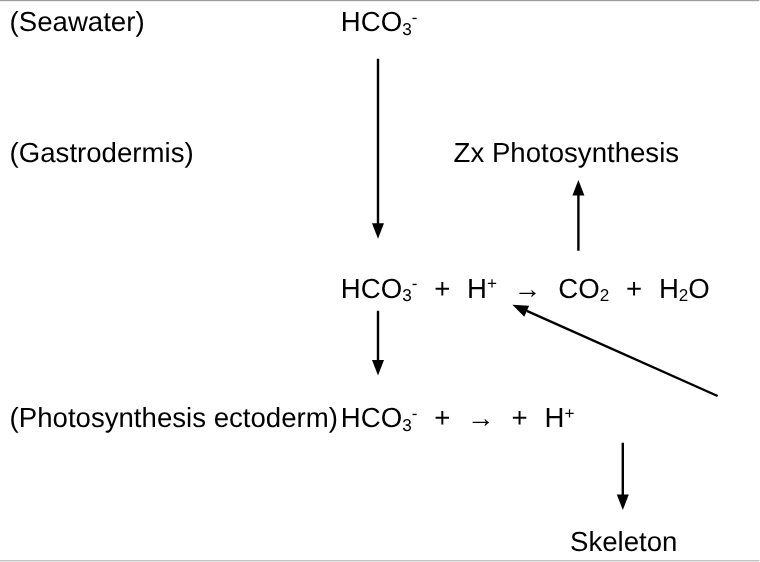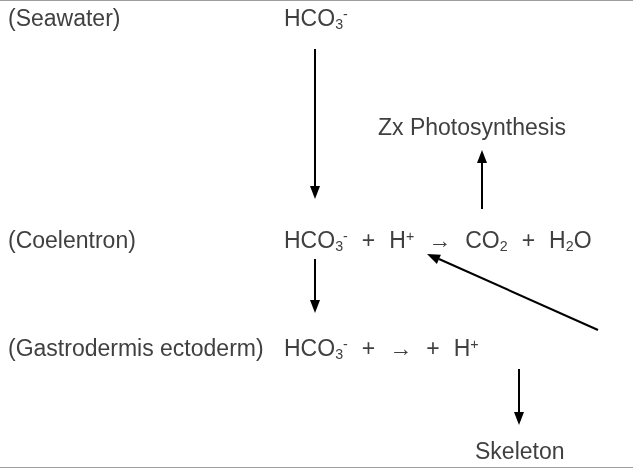--- a/index.html
+++ b/index.html
@@ -13,21 +13,21 @@
     border-bottom: 1px solid #9e9e9e;
     font-family: "Liberation Sans", sans-serif;
     color: #000000;
     overflow: hidden;
   }
   .txt {
     position: absolute;
     font-size: 23px;
     line-height: 1.18;
     white-space: nowrap;
-    color: #404040;
+    color: #000000;
   }
   .eq {
     display: inline-flex;
     align-items: baseline;
     gap: 14px;
   }
   .sp { white-space: nowrap; }
   .figure sub {
     font-size: 0.62em;
     line-height: 0;
@@ -73,22 +73,22 @@
       <line x1="598" y1="329" x2="439" y2="258"></line>
       <polygon points="427,253 440.9,253.7 436.9,262.9"></polygon>
     </g>
     <g>
       <line x1="519" y1="368" x2="519" y2="412"></line>
       <polygon points="514,411 524,411 519,424"></polygon>
     </g>
   </svg>
 
   <div class="txt" style="left:8px; top:4px;">(Seawater)</div>
-  <div class="txt" style="left:8px; top:226px;">(Coelentron)</div>
-  <div class="txt" style="left:8px; top:334px;">(Gastrodermis ectoderm)</div>
+  <div class="txt" style="left:8px; top:113px;">(Gastrodermis)</div>
+  <div class="txt" style="left:8px; top:334px;">(Photosynthesis ectoderm)</div>
 
   <div class="txt" style="left:284px; top:4px;">
     <span class="sp"><span>HCO</span><sub>3</sub><sup>-</sup></span>
   </div>
 
   <div class="txt" style="left:378px; top:113px;">Zx Photosynthesis</div>
 
   <div class="txt eq" style="left:284px; top:226px;">
     <span class="sp"><span>HCO</span><sub>3</sub><sup>-</sup></span>
     <span class="sp">+</span>

